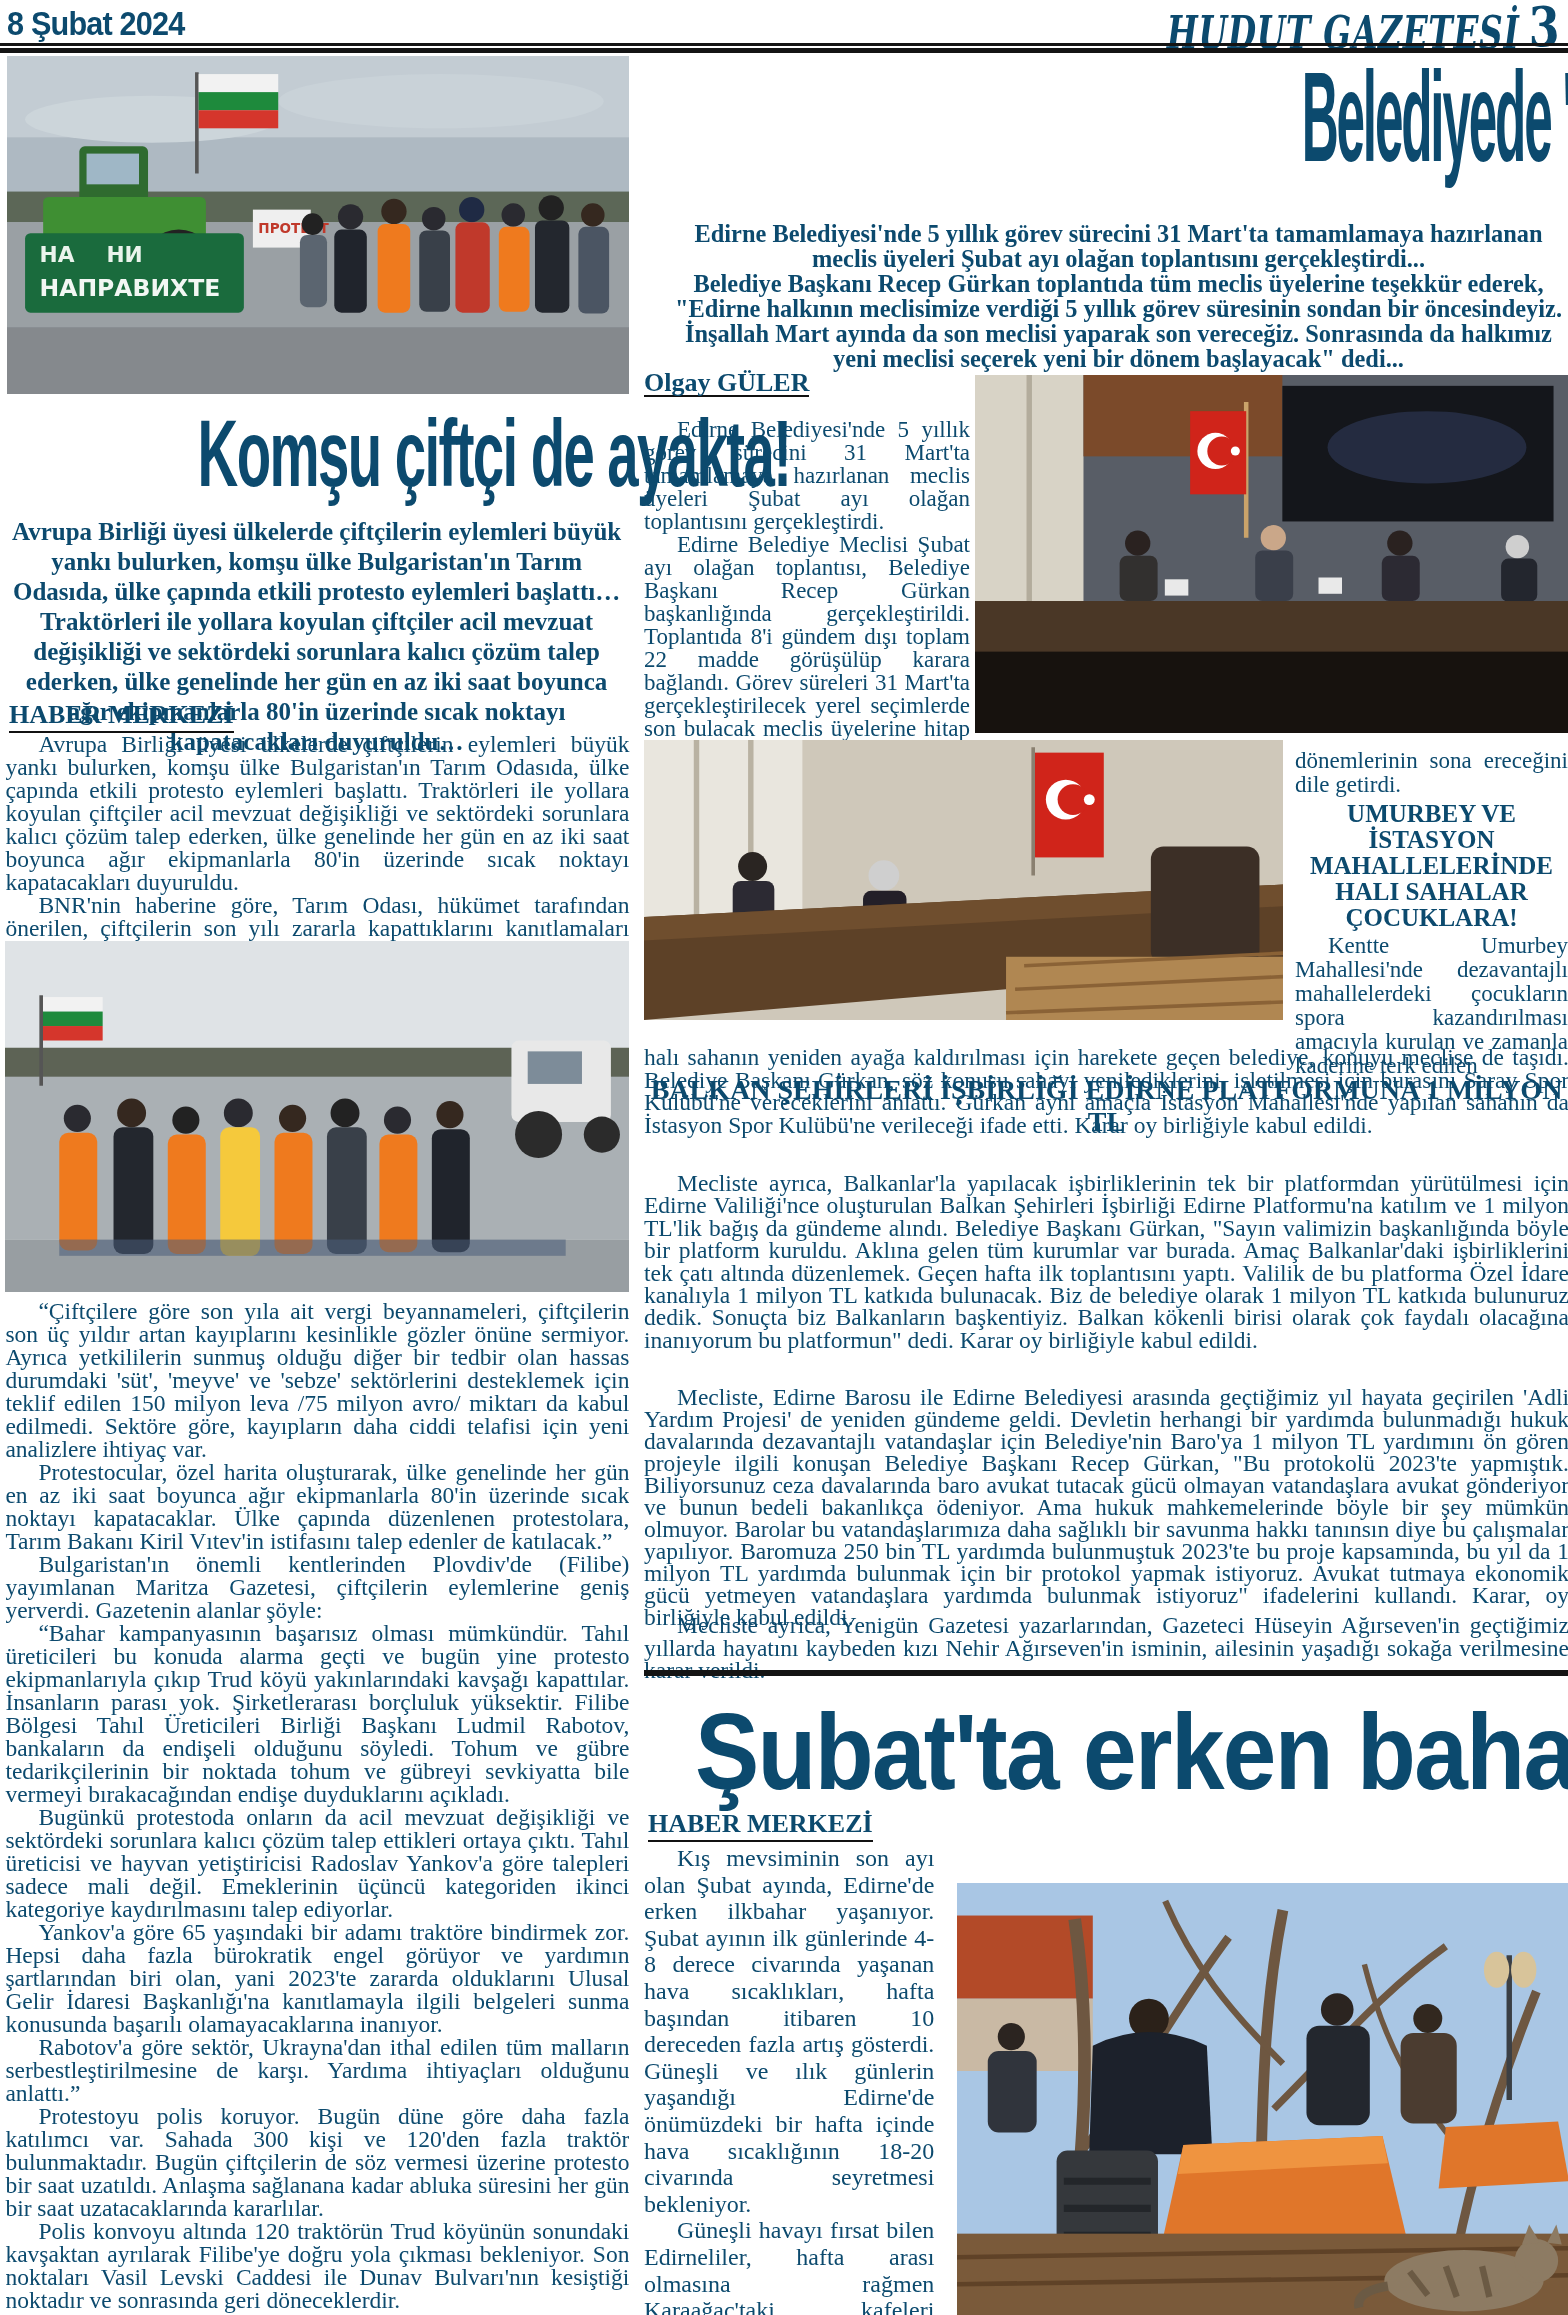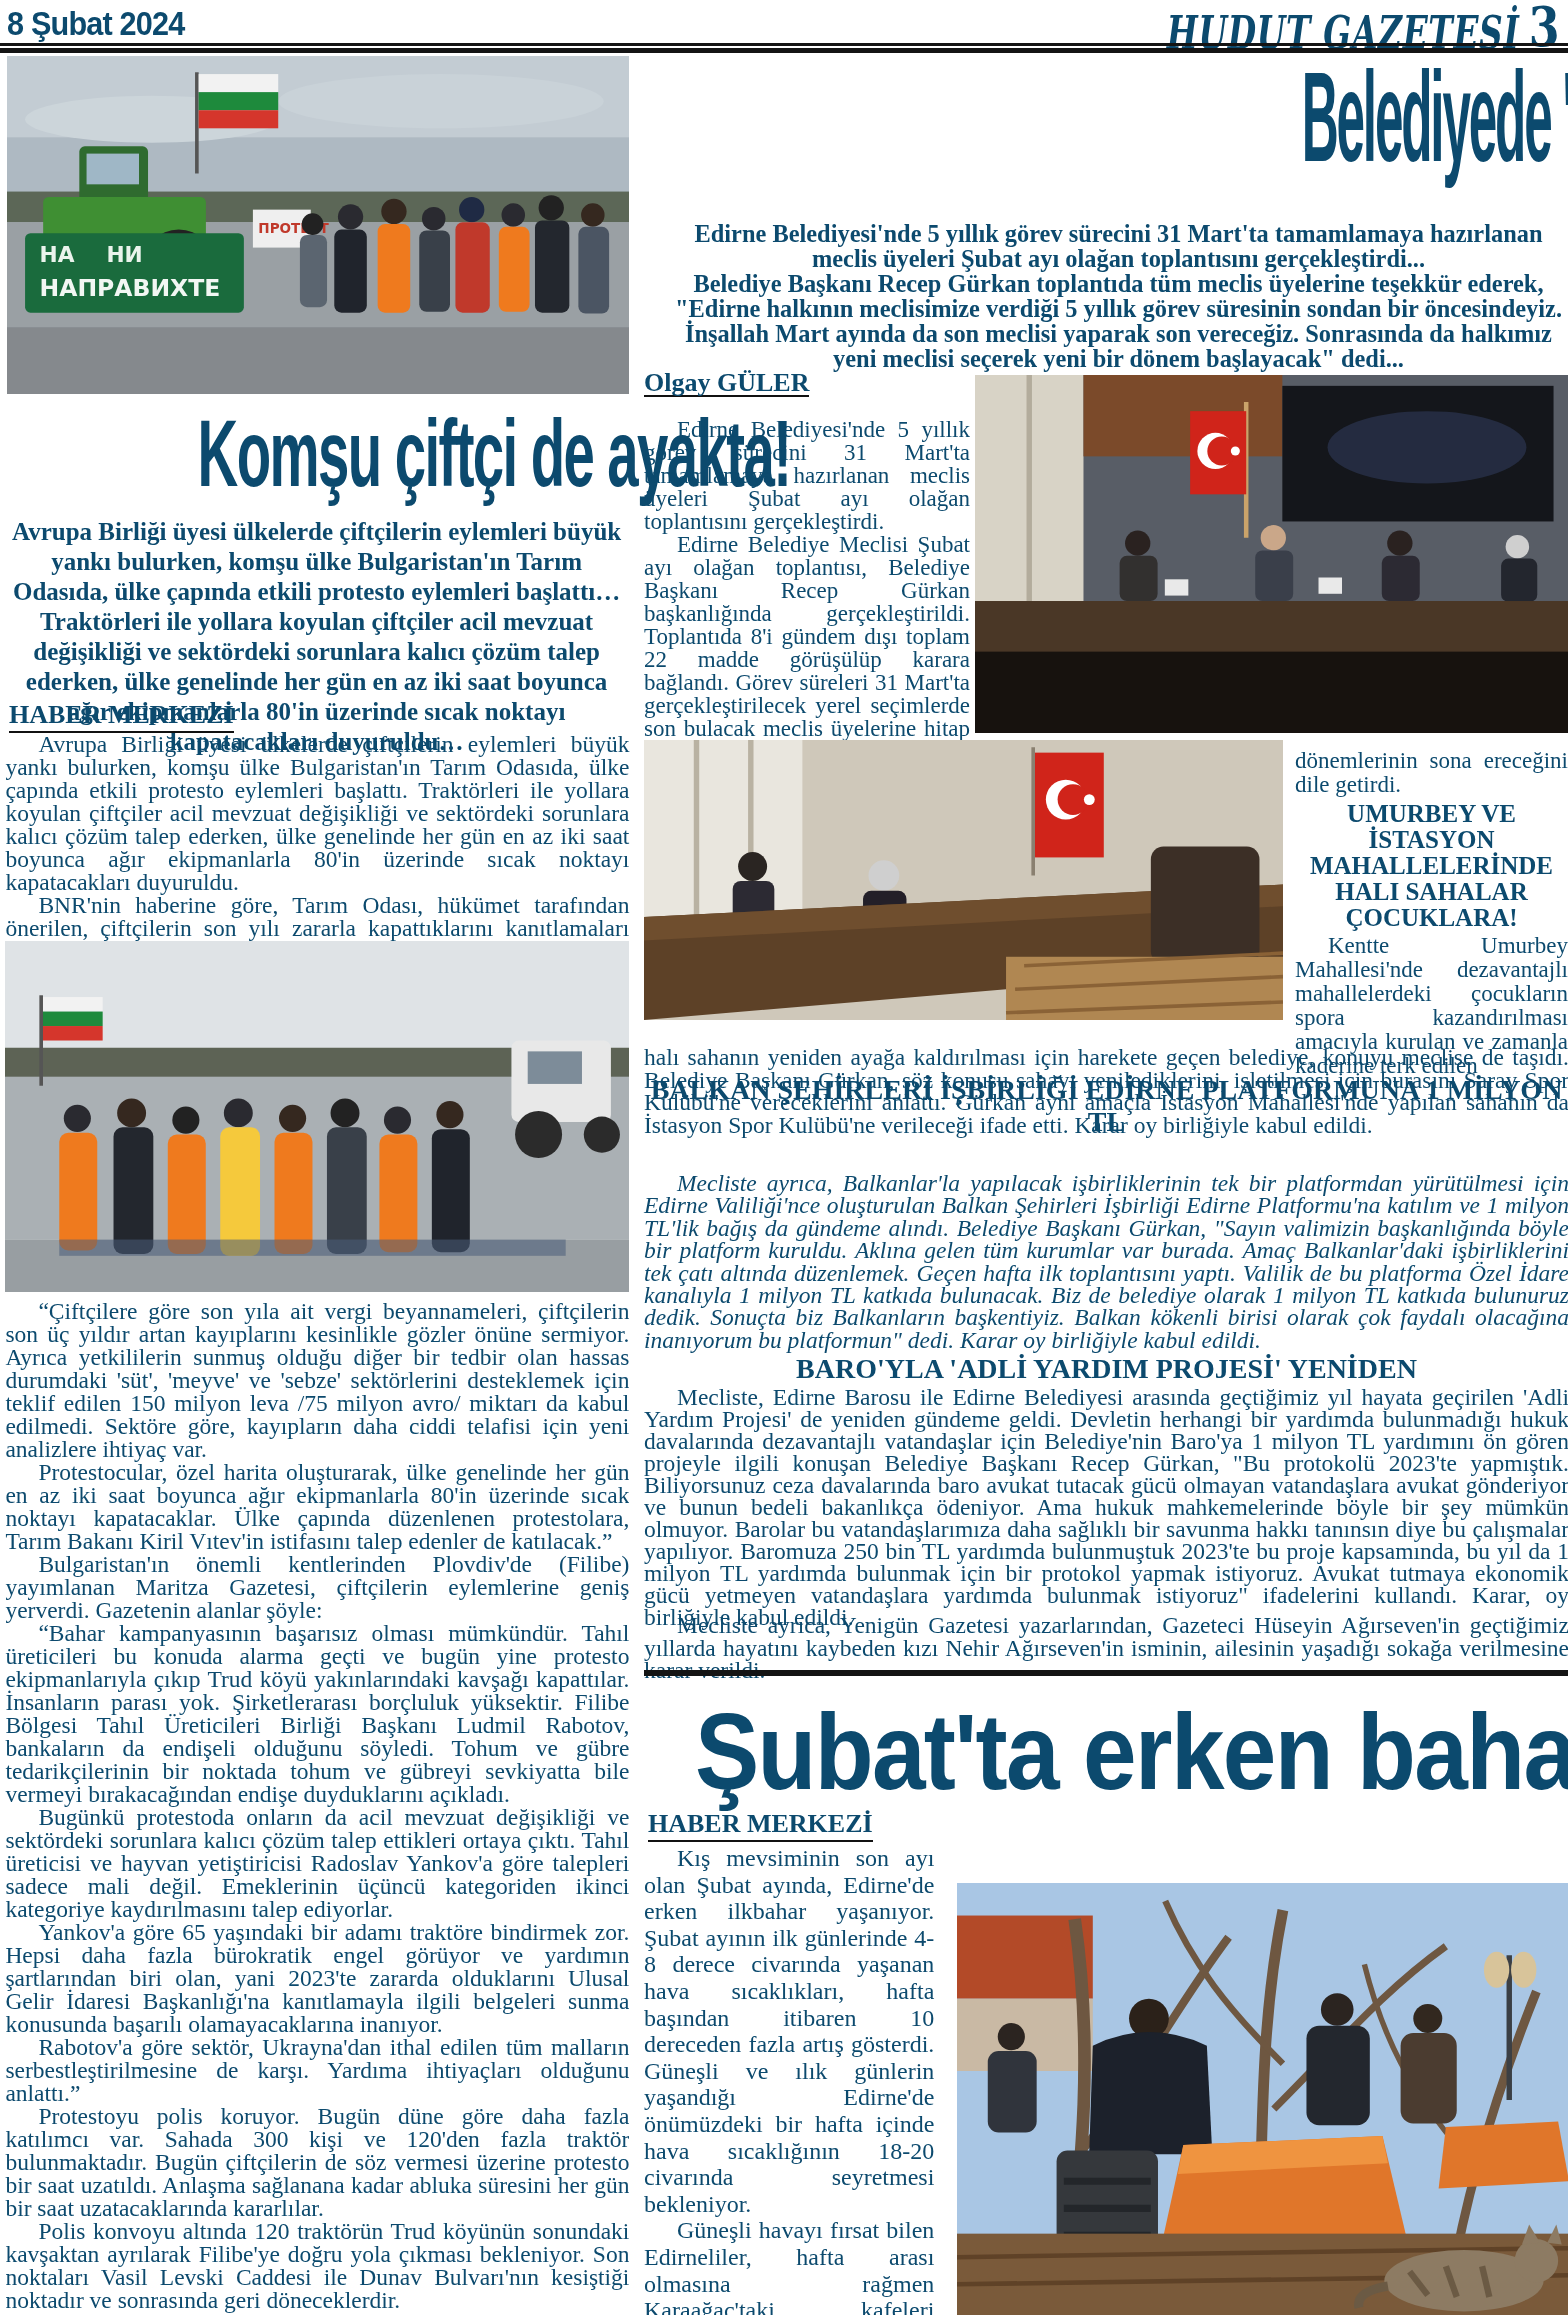--- a/index.html
+++ b/index.html
@@ -41,21 +41,21 @@
   .msub{left:669px;top:221px;width:899px;text-align:center;font-weight:bold;
         font-size:24.4px;line-height:25px;}
   .colA{left:644px;top:371px;width:326px;font-size:23px;line-height:23px;}
   .colA .byline{margin-bottom:21px;}
   .colB{left:1295px;top:749px;width:273px;font-size:23px;line-height:24px;}
   .colB .subhead{text-align:center;font-weight:bold;font-size:25px;line-height:26px;margin:3.6px 0;}
   .wide{left:644px;width:925px;font-size:23.5px;}
   .fullp1{top:1046px;line-height:22.6px;}
   .secthead{text-align:center;font-weight:bold;font-size:28px;}
   .hbalkan{top:1074px;}
-  .pbalkan{top:1172px;line-height:22.4px;font-style:italic;}
+  .pbalkan{top:1172px;line-height:22.4px;}
   .hbaro{top:1353px;}
   .pbaro{top:1386px;line-height:22px;}
   .pfinal{top:1614px;line-height:22.6px;}
   .rule2{left:644px;top:1670px;width:925px;height:6.3px;background:#141414;}
   
   .wh{left:644px;top:1690px;width:925px;text-align:center;}
   .wh span{display:inline-block;font:bold 107px "Liberation Sans",sans-serif;letter-spacing:-1.8px;
            transform:scaleX(.9);transform-origin:50% 0;white-space:nowrap;}
   .wbyline{left:648px;top:1809px;}
   .wtext{left:644px;top:1845px;width:925px;font-size:24px;line-height:26.6px;}
@@ -270,21 +270,20 @@
   <div class="abs wide fullp1 justify">
     <p class="noind">halı sahanın yeniden ayağa kaldırılması için harekete geçen belediye, konuyu meclise de taşıdı. Belediye Başkanı Gürkan, söz konusu sahayı yenilediklerini, işletilmesi için burasını Saray Spor Kulübü'ne vereceklerini anlattı. Gürkan aynı amaçla İstasyon Mahallesi'nde yapılan sahanın da İstasyon Spor Kulübü'ne verileceği ifade etti. Karar oy birliğiyle kabul edildi.</p>
   </div>
 
   <div class="abs wide secthead hbalkan">BALKAN ŞEHİRLERİ İŞBİRLİĞİ EDİRNE PLATFORMUNA 1 MİLYON TL</div>
 
   <div class="abs wide pbalkan justify">
     <p>Mecliste ayrıca, Balkanlar'la yapılacak işbirliklerinin tek bir platformdan yürütülmesi için Edirne Valiliği'nce oluşturulan Balkan Şehirleri İşbirliği Edirne Platformu'na katılım ve 1 milyon TL'lik bağış da gündeme alındı. Belediye Başkanı Gürkan, "Sayın valimizin başkanlığında böyle bir platform kuruldu. Aklına gelen tüm kurumlar var burada. Amaç Balkanlar'daki işbirliklerini tek çatı altında düzenlemek. Geçen hafta ilk toplantısını yaptı. Valilik de bu platforma Özel İdare kanalıyla 1 milyon TL katkıda bulunacak. Biz de belediye olarak 1 milyon TL katkıda bulunuruz dedik. Sonuçta biz Balkanların başkentiyiz. Balkan kökenli birisi olarak çok faydalı olacağına inanıyorum bu platformun" dedi. Karar oy birliğiyle kabul edildi.</p>
   </div>
 
-  <div class="abs wide secthead hbaro">BARO'YLA 'ADLİ YARDIM PROJESİ' YENİDEN</div>
 
   <div class="abs wide pbaro justify">
     <p>Mecliste, Edirne Barosu ile Edirne Belediyesi arasında geçtiğimiz yıl hayata geçirilen 'Adli Yardım Projesi' de yeniden gündeme geldi. Devletin herhangi bir yardımda bulunmadığı hukuk davalarında dezavantajlı vatandaşlar için Belediye'nin Baro'ya 1 milyon TL yardımını ön gören projeyle ilgili konuşan Belediye Başkanı Recep Gürkan, "Bu protokolü 2023'te yapmıştık. Biliyorsunuz ceza davalarında baro avukat tutacak gücü olmayan vatandaşlara avukat gönderiyor ve bunun bedeli bakanlıkça ödeniyor. Ama hukuk mahkemelerinde böyle bir şey mümkün olmuyor. Barolar bu vatandaşlarımıza daha sağlıklı bir savunma hakkı tanınsın diye bu çalışmalar yapılıyor. Baromuza 250 bin TL yardımda bulunmuştuk 2023'te bu proje kapsamında, bu yıl da 1 milyon TL yardımda bulunmak için bir protokol yapmak istiyoruz. Avukat tutmaya ekonomik gücü yetmeyen vatandaşlara yardımda bulunmak istiyoruz" ifadelerini kullandı. Karar, oy birliğiyle kabul edildi.</p>
   </div>
 
   <div class="abs wide pfinal justify">
     <p>Mecliste ayrıca, Yenigün Gazetesi yazarlarından, Gazeteci Hüseyin Ağırseven'in geçtiğimiz yıllarda hayatını kaybeden kızı Nehir Ağırseven'in isminin, ailesinin yaşadığı sokağa verilmesine karar verildi.</p>
   </div>
 
   <div class="abs rule2"></div>

